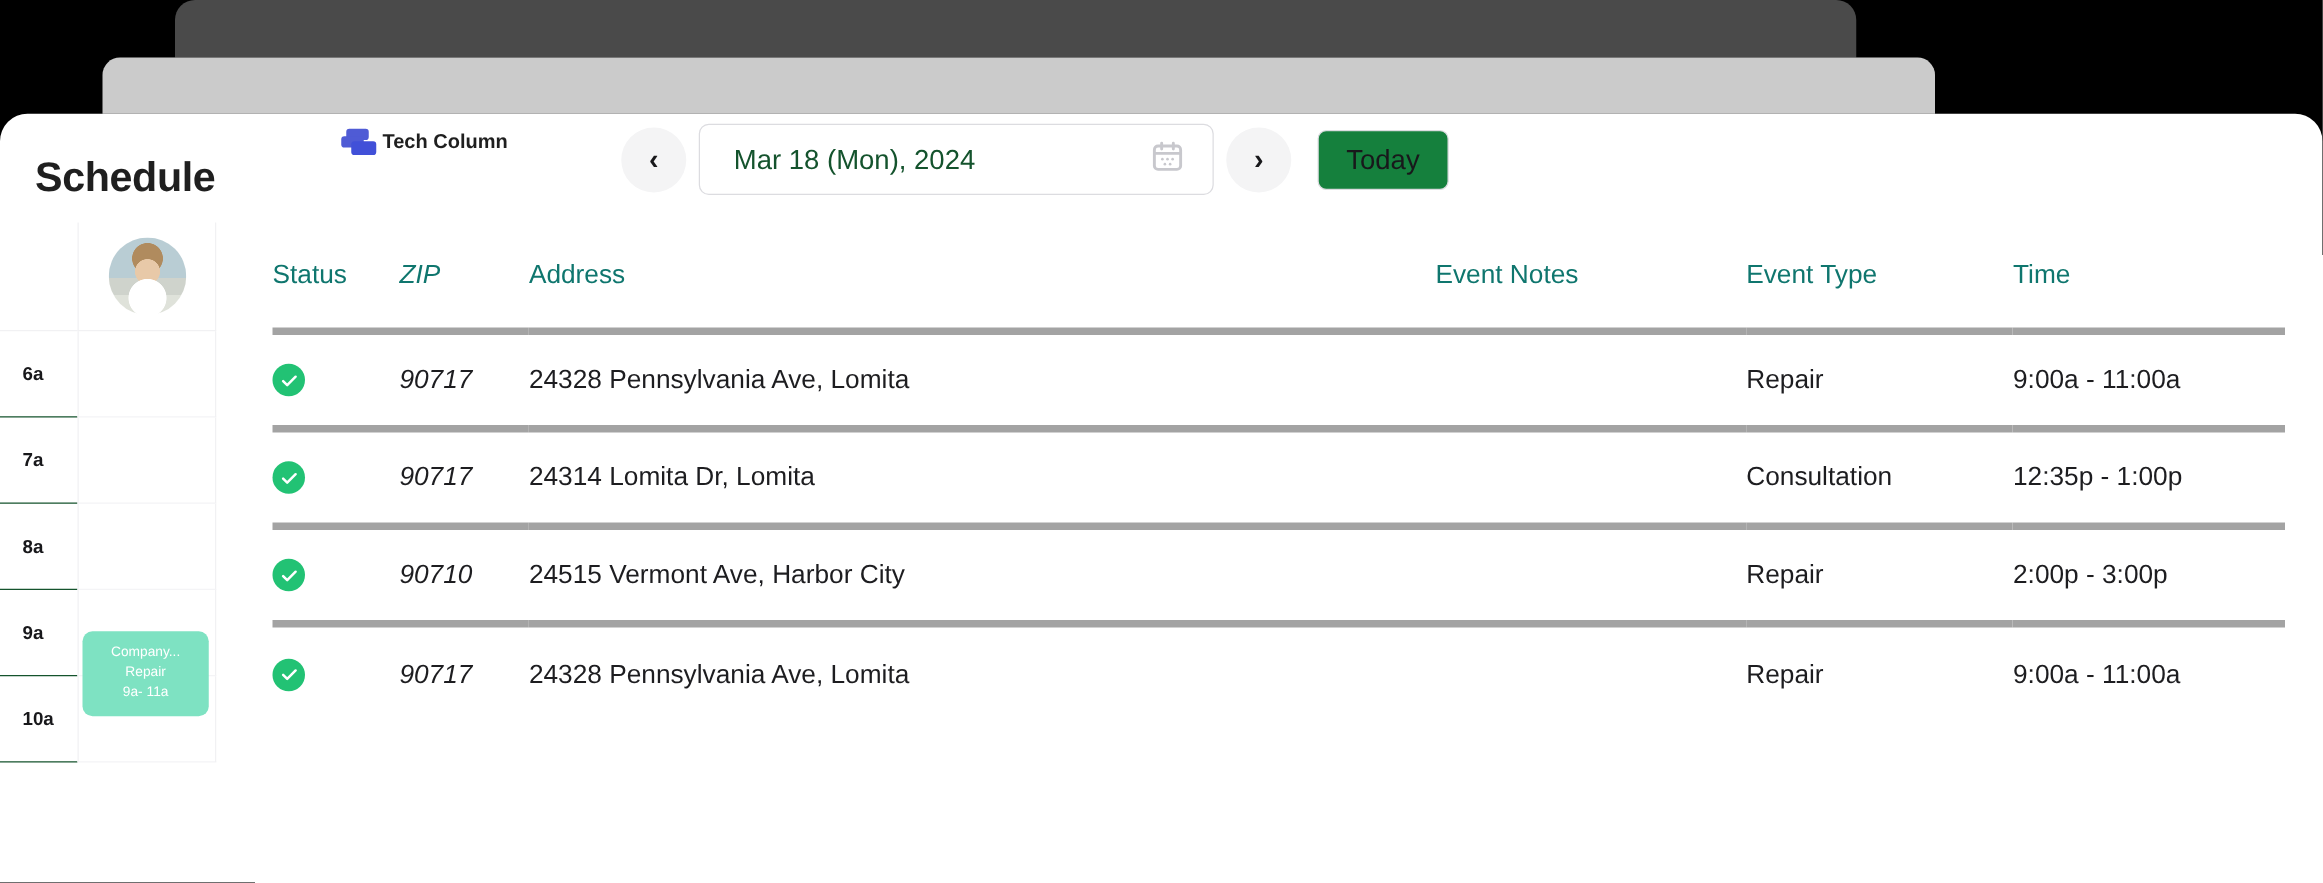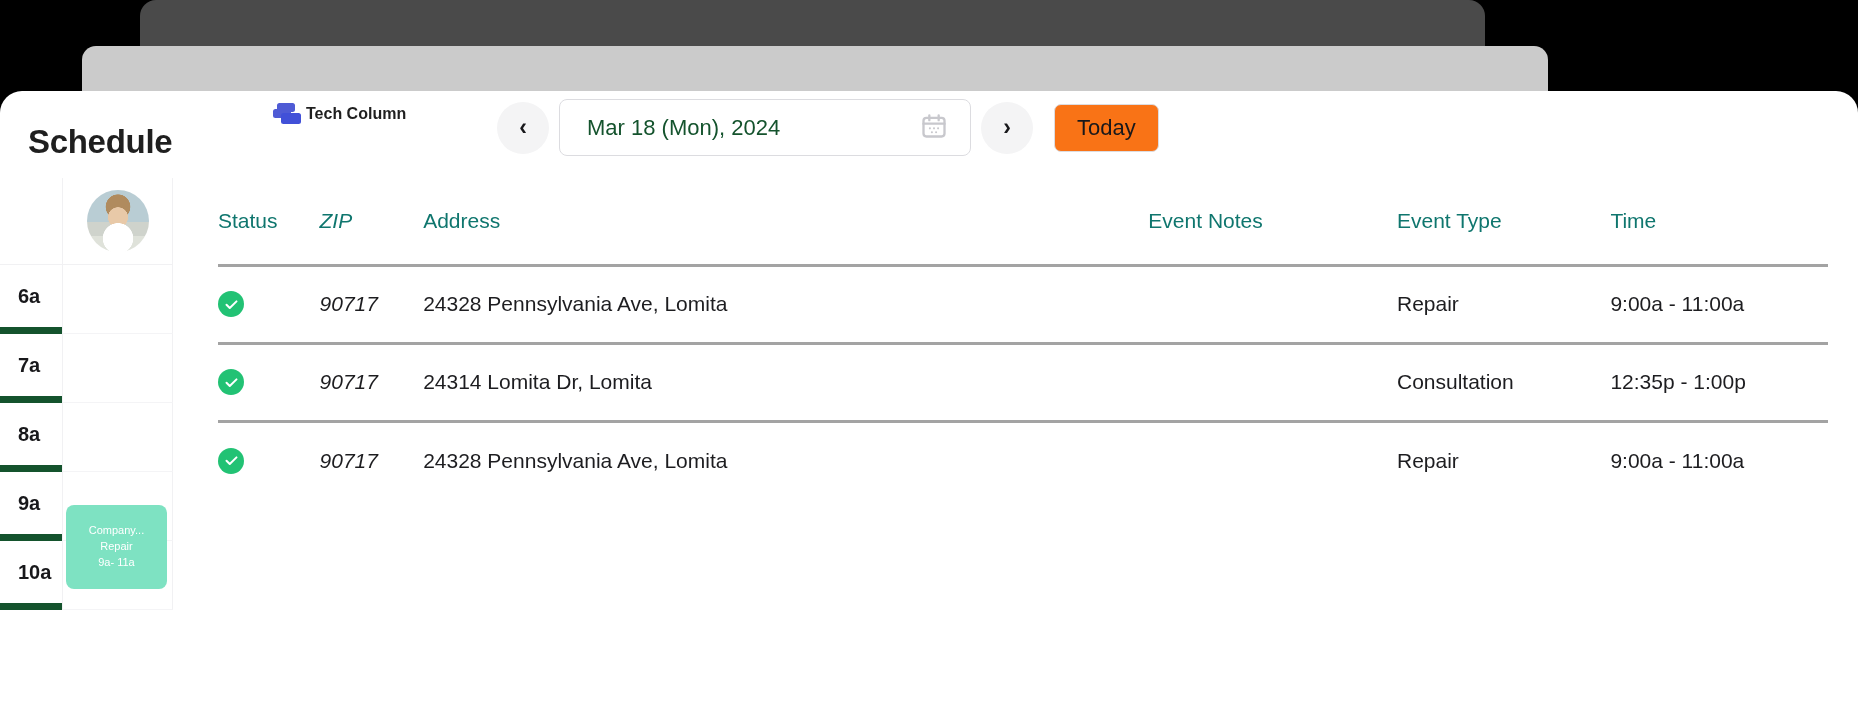--- a/index.html
+++ b/index.html
@@ -59,21 +59,21 @@
   .date-field {
     width: 412px; height: 57px;
     border: 1px solid #dcdce0; border-radius: 8px; background: #fff;
     display: flex; align-items: center; justify-content: space-between;
     padding: 0 22px 0 27px; cursor: pointer;
   }
   .date-value { font-size: 22px; color: #14532d; }
   .today-btn {
     margin-left: 11px;
     height: 48px; padding: 0 22px;
-    border: 1px solid #dcdce0; border-radius: 7px; background: #f97316;
+    border: 1px solid #dcdce0; border-radius: 7px; background: #15803d;
     font-size: 22px; color: #18181b; cursor: pointer;
     font-family: "Liberation Sans", sans-serif;
   }
 
   
   .body-split { display: flex; height: 528px; }
 
   
   .rail { display: flex; width: 186px; flex: 0 0 186px; }
   .time-col { width: 62px; flex: 0 0 62px; }
@@ -89,44 +89,44 @@
     width: 62px; height: 62px; border-radius: 50%;
     background:
       radial-gradient(circle at 50% 78%, #ffffff 0 26%, rgba(255,255,255,0) 27%),
       radial-gradient(circle at 50% 44%, #e8c9a8 0 21%, rgba(232,201,168,0) 22%),
       radial-gradient(circle at 50% 27%, #b08b5e 0 22%, rgba(176,139,94,0) 23%),
       linear-gradient(#b9cdd4 0 52%, #cfd3cc 52% 74%, #dfe2da 74% 100%);
     overflow: hidden;
   }
   .time-slot {
     height: 69px; display: flex; align-items: center; padding-left: 18px;
-    font-size: 20px; font-weight: bold; color: #18181b;
-    border-bottom: 7px solid #14532d;
+    font-size: 15px; font-weight: bold; color: #18181b;
+    border-bottom: 1px solid #14532d;
   }
   .grid-slot {
     height: 69px;
     border-left: 1px solid #f1f1f3; border-right: 1px solid #f1f1f3;
     border-bottom: 1px solid #f4f4f6;
   }
   .event-block {
-    position: absolute; left: 4px; width: 101px; top: 327px; height: 84px;
+    position: absolute; left: 4px; width: 101px; top: 327px; height: 68px;
     background: #7ee2c2; border-radius: 8px;
     display: flex; flex-direction: column; align-items: center; justify-content: center;
     gap: 2px; cursor: pointer; color: #ffffff; overflow: hidden;
   }
   .event-block span { font-size: 11px; line-height: 1.25; white-space: nowrap; }
 
   
   .table-area { flex: 1; padding: 0 30px 0 32px; }
   .tbl { width: 100%; border-collapse: collapse; table-layout: fixed; }
   .tbl th {
     text-align: left; font-size: 21px; font-weight: normal; color: #0f766e;
     height: 87px; vertical-align: middle; padding: 0;
   }
-  .tbl tbody tr { border-top: 3px solid #a3a3a3; }
+  .tbl tbody tr { border-top: 6px solid #a3a3a3; }
   .tbl td {
     height: 78px; vertical-align: middle; padding: 0;
     font-size: 21px; color: #1d1d20;
   }
   .c-status { width: 98px; }
   .c-zip    { width: 100px; font-style: italic; }
   .c-addr   { width: 700px; }
   .c-notes  { width: 240px; }
   .c-type   { width: 206px; }
   .c-time   { width: 210px; }
@@ -262,20 +262,34 @@
                 <td class="c-time td-time">12:35p - 1:00p</td>
               </tr>
               <tr>
                 <td class="c-status">
                   <span class="check">
                     <svg width="15" height="15" viewBox="0 0 24 24" fill="none" stroke="#ffffff" stroke-width="3.2" stroke-linecap="round" stroke-linejoin="round">
                       <path d="M4 12.5l5.2 5.2L20 7"></path>
                     </svg>
                   </span>
                 </td>
+                <td class="c-zip">90710</td>
+                <td class="c-addr">24515 Vermont Ave, Harbor City</td>
+                <td class="c-notes"></td>
+                <td class="c-type">Repair</td>
+                <td class="c-time td-time">2:00p - 3:00p</td>
+              </tr>
+              <tr>
+                <td class="c-status">
+                  <span class="check">
+                    <svg width="15" height="15" viewBox="0 0 24 24" fill="none" stroke="#ffffff" stroke-width="3.2" stroke-linecap="round" stroke-linejoin="round">
+                      <path d="M4 12.5l5.2 5.2L20 7"></path>
+                    </svg>
+                  </span>
+                </td>
                 <td class="c-zip">90717</td>
                 <td class="c-addr">24328 Pennsylvania Ave, Lomita</td>
                 <td class="c-notes"></td>
                 <td class="c-type">Repair</td>
                 <td class="c-time td-time">9:00a - 11:00a</td>
               </tr>
             </tbody>
         </table>
       </div>
 

